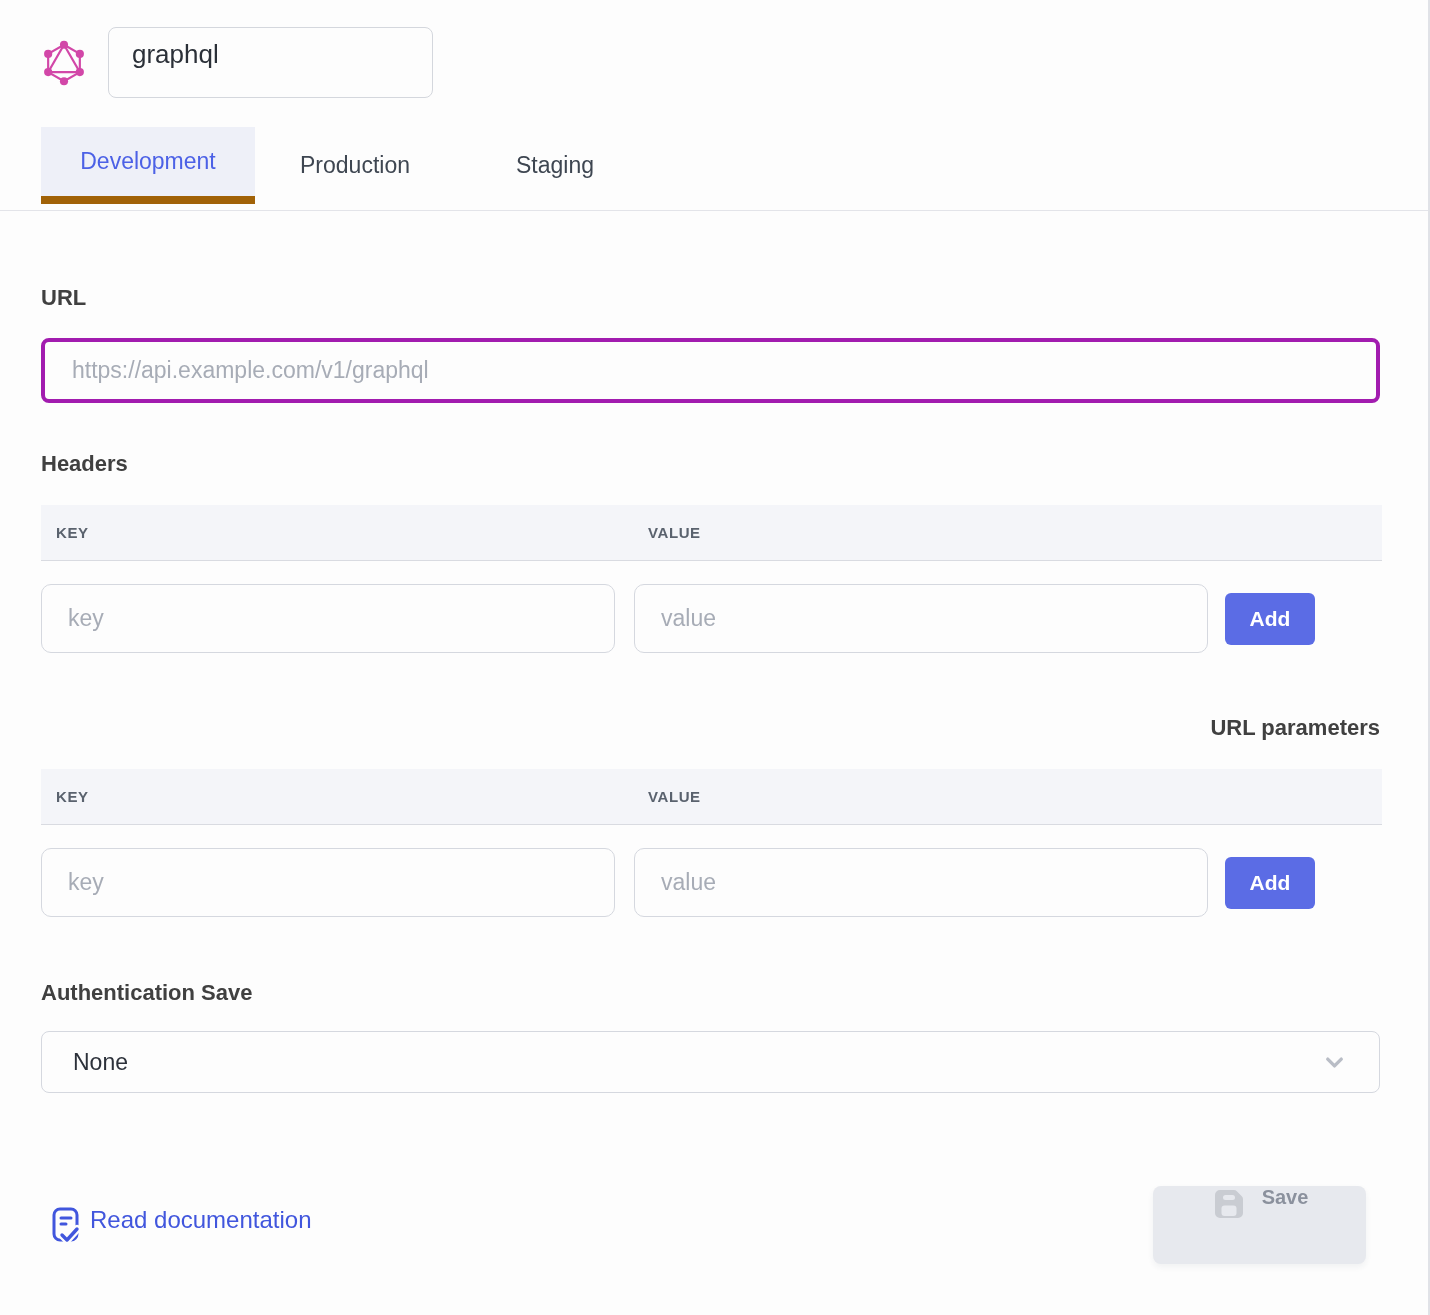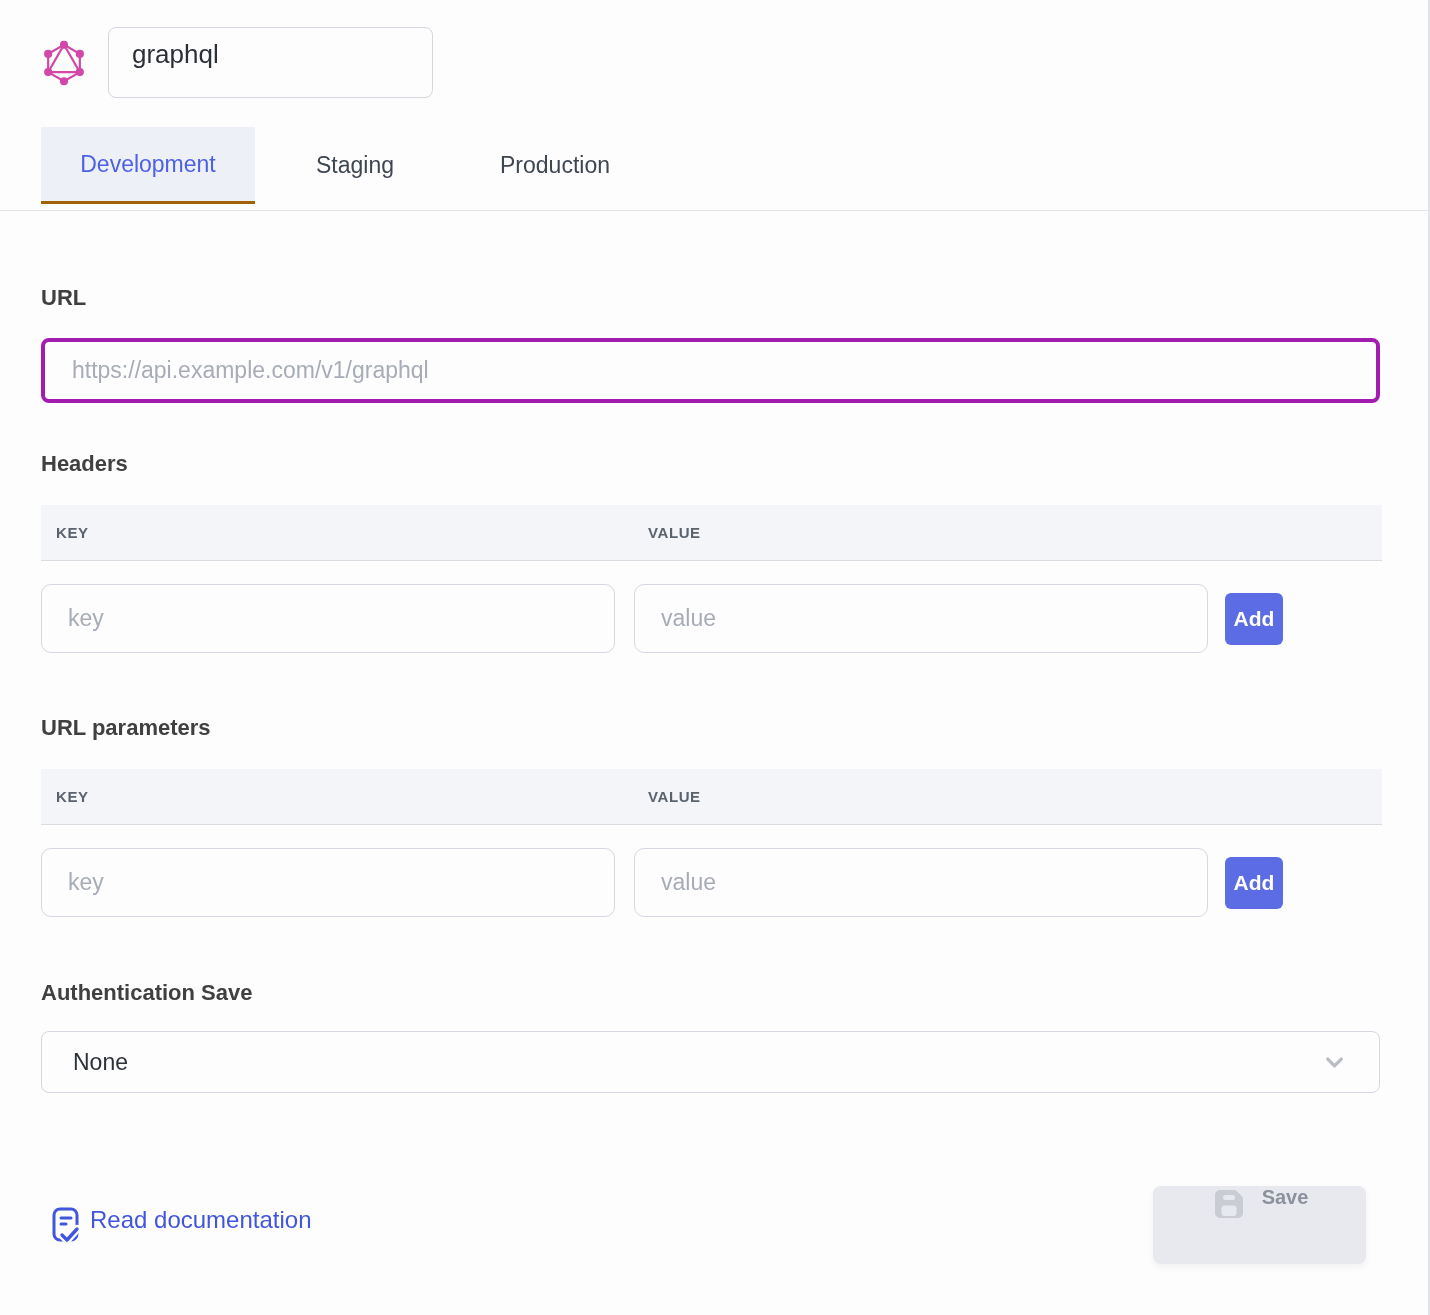--- a/index.html
+++ b/index.html
@@ -24,30 +24,30 @@
   }
 
   
   .tabs { display:flex; margin:29px 0 0 41px; height:77px; }
   .tab {
     width:200px; display:flex; align-items:center; justify-content:center;
     font-size:23px; color:#3e4651; cursor:pointer;
   }
   .tab.active {
     width:214px; background:#eef0f8; color:#4c61e6;
-    border-bottom:3px solid #a16207; font-weight:400;
+    border-bottom:8px solid #a16207; font-weight:400;
   }
   .divider { height:1px; background:#e3e4e9; margin-top:6px; }
 
   
   .content { margin-left:41px; width:1339px; }
   .section-label { font-size:22px; font-weight:bold; color:#404040; }
   .lbl-url     { margin-top:74px; }
   .lbl-headers { margin-top:48px; }
-  .lbl-params  { margin-top:62px; }
+  .lbl-params  { margin-top:62px;text-align:right; }
   .lbl-auth    { margin-top:63px; }
 
   .big-input {
     display:block; width:1339px; height:65px; margin-top:27px;
     border:4px solid #a21caf; border-radius:8px; background:#fdfdfd;
     font-family:inherit; font-size:23px; color:#2b3038;
     padding-left:27px; outline:none;
   }
   input::placeholder { color:#a7acb6; opacity:1; }
 
@@ -62,21 +62,21 @@
   .kv-row { margin-top:23px; display:flex; align-items:center; }
   .kv-input {
     height:69px; width:574px;
     border:1px solid #d5d8df; border-radius:10px; background:#fdfdfd;
     font-family:inherit; font-size:23px; color:#2b3038;
     padding-left:26px; outline:none;
   }
   .kv-input.key { margin-right:19px; }
   .kv-input.value { margin-right:17px; }
   .add-btn {
-    width:58px; height:52px; border:none; border-radius:6px;
+    width:90px; height:52px; border:none; border-radius:6px;
     background:#5b6ce5; color:#ffffff; font-family:inherit;
     font-size:21px; font-weight:bold; cursor:pointer;
   }
 
   .select-box {
     margin-top:25px; width:1339px; height:62px;
     border:1px solid #d5d8df; border-radius:8px; background:#fdfdfd;
     display:flex; align-items:center; justify-content:space-between;
     padding:0 31px; cursor:pointer;
   }
@@ -122,22 +122,22 @@
           <circle cx="17" cy="69" r="8.5"></circle>
             <circle cx="17" cy="31" r="8.5"></circle>
         </g>
       </svg>
     </span>
     <input class="name-input" type="text" value="graphql" style="">
   </div>
 
   <div class="tabs">
     <div class="tab active">Development</div>
+    <div class="tab">Production</div>
     <div class="tab">Staging</div>
-    <div class="tab">Production</div>
   </div>
   <div class="divider"></div>
 
   <div class="content">
 
     <div class="section-label lbl-url">URL</div>
     <input class="big-input" type="text" placeholder="https://api.example.com/v1/graphql" style="">
 
     <div class="section-label lbl-headers">Headers</div>
     <div class="thead">

